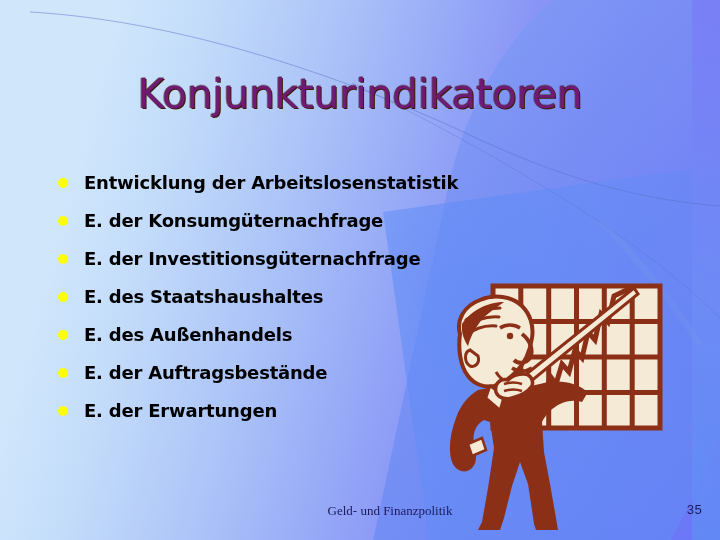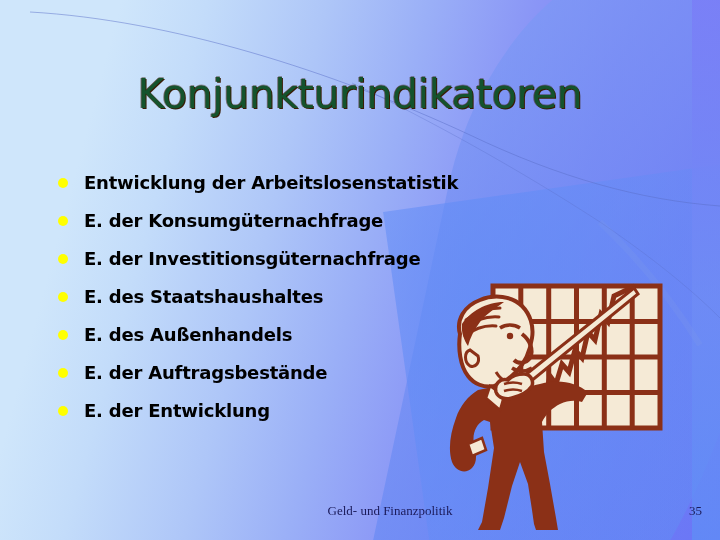--- a/index.html
+++ b/index.html
@@ -71,21 +71,21 @@
   .title {
     position: absolute;
     left: 0;
     top: 70px;
     width: 720px;
     text-align: center;
     font-family: "DejaVu Sans", sans-serif;
     font-size: 41px;
     font-weight: 400;
     letter-spacing: -0.4px;
-    color: #14532d;
+    color: #701a75;
     text-shadow: 1px 1px 0 #3a1c05, -1px 0 0 rgba(58,28,5,.55), 0 -1px 0 rgba(58,28,5,.4);
     white-space: nowrap;
   }
 
   
   .bullets {
     position: absolute;
     left: 58px;
     top: 163px;
     width: 600px;
@@ -131,21 +131,21 @@
     text-align: center;
     font-family: "Liberation Serif", serif;
     font-size: 13px;
     color: #1b1b5a;
     margin-left: 30px;
   }
   .footer-page {
     position: absolute;
     right: 18px;
     top: 503px;
-    font-family: Liberation Serif, serif;
+    font-family: Liberation Mono, monospace;
     font-size: 13px;
     color: #1b1b5a;
   }
 </style>
 </head>
 <body>
 
 <div id="slide">
 
   <div class="bg-base"></div>
@@ -181,21 +181,21 @@
     <div class="bullet-row">
       <span class="bullet-dot"></span>
       <span class="bullet-text">E. des Außenhandels</span>
     </div>
     <div class="bullet-row">
       <span class="bullet-dot"></span>
       <span class="bullet-text">E. der Auftragsbestände</span>
     </div>
     <div class="bullet-row">
       <span class="bullet-dot"></span>
-      <span class="bullet-text">E. der Entwicklung</span>
+      <span class="bullet-text">E. der Erwartungen</span>
     </div>
   </div>
 
   <svg class="clipart" viewBox="0 0 252 260">
     <g>
 
       <rect x="55" y="14" width="167" height="142" fill="#f5ead6"></rect>
 
       <g stroke="#8b3017" stroke-width="5" fill="none">
         <rect x="55" y="14" width="167" height="142"></rect>

